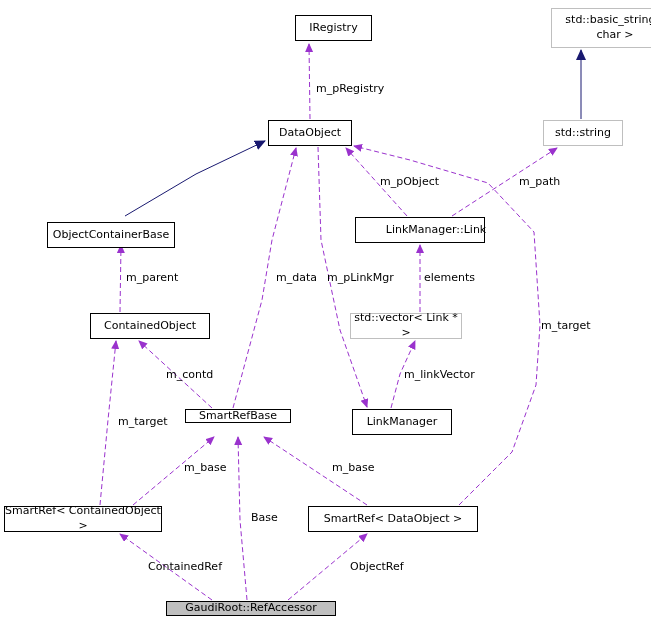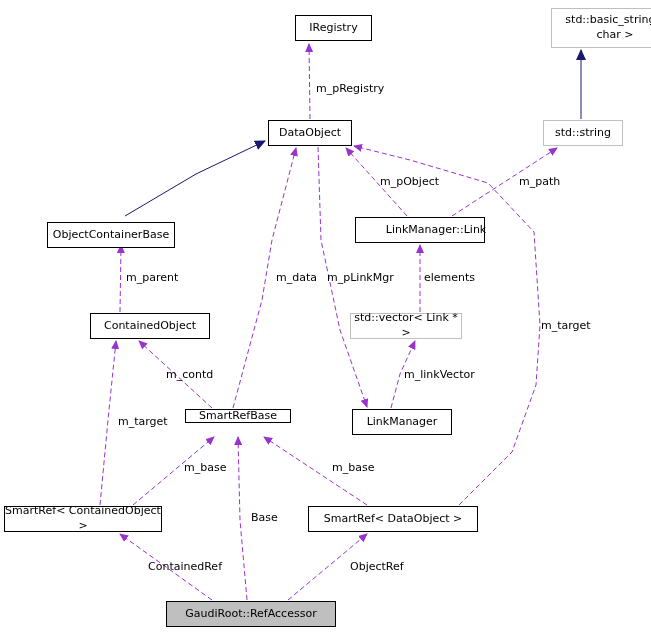--- a/index.html
+++ b/index.html
@@ -106,15 +106,15 @@
       <div class="node normal" style="left: 268px; top: 120px; width: 84px; height: 26px;">DataObject</div>
       <div class="node external" style="left: 543px; top: 120px; width: 80px; height: 26px;">std::string</div>
       <div class="node normal" style="left: 47px; top: 222px; width: 128px; height: 26px;">ObjectContainerBase</div>
       <div class="node normal" style="left: 355px; top: 217px; width: 130px; height: 26px; padding-left: 32px;">LinkManager::Link</div>
       <div class="node normal" style="left: 62px; top: 313px; width: 120px; height: 26px; margin-left: 28px;">ContainedObject</div>
       <div class="node external" style="left: 350px; top: 313px; width: 112px; height: 26px;">std::vector&lt; Link * &gt;</div>
       <div class="node normal" style="left: 185px; top: 409px; width: 106px; height: 14px;">SmartRefBase</div>
       <div class="node normal" style="left: 330px; top: 409px; width: 100px; height: 26px; margin-left: 22px;">LinkManager</div>
       <div class="node normal" style="left: 4px; top: 506px; width: 158px; height: 26px;">SmartRef&lt; ContainedObject &gt;</div>
       <div class="node normal" style="left: 308px; top: 506px; width: 170px; height: 26px;">SmartRef&lt; DataObject &gt;</div>
-      <div class="node focus" style="left: 166px; top: 601px; width: 170px; height: 26px;">GaudiRoot::RefAccessor</div>
+      <div class="node focus" style="left: 166px; top: 601px; width: 170px; height: 15px;">GaudiRoot::RefAccessor</div>
     </div>
 </div>
 
 </body></html>

